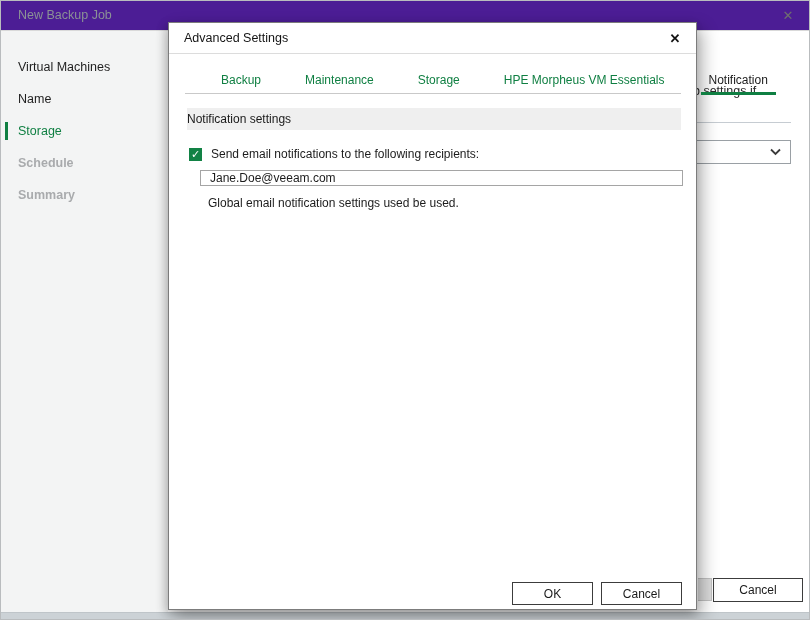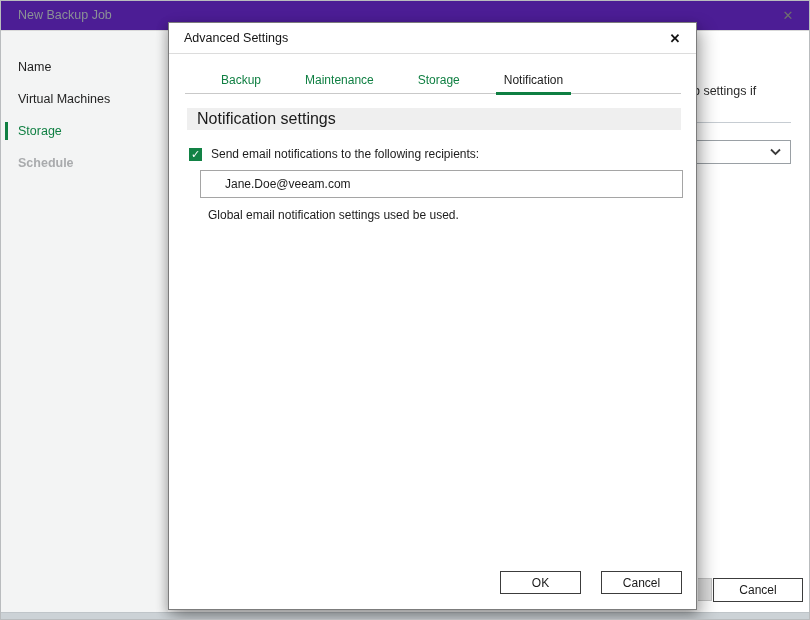--- a/index.html
+++ b/index.html
@@ -50,52 +50,53 @@
   .m-header .m-title { position:absolute; left:15px; top:0; line-height:31px; color:#141414; font-size:12.5px; }
   .m-close { position:absolute; right:10px; top:5px; width:22px; height:22px; line-height:22px; text-align:center;
              color:#111; font-weight:bold; font-size:13px; cursor:default; }
 
   .m-tabs { display:flex; margin:19px 15px 0 16px; border-bottom:1px solid #c9c9c9; }
   .m-tab { padding:0 8px 6px 8px; font-size:12px; color:#0f7f42; position:relative; white-space:nowrap; cursor:default;margin-left:28px; }
   .m-tab.active { color:#1c1c1c; }
   .m-tab.active::after { content:""; position:absolute; left:0; right:0; bottom:-2px; height:3px; background:#0f7f42; }
 
   .m-section { margin:14px 15px 0 18px; height:22px; line-height:22px; background:#efefef;
-               padding-left:10px; color:#1a1a1a; font-size:16px; }
+               color:#1a1a1a; font-size:12px; }
 
   .m-checkrow { display:flex; align-items:center; margin:17px 15px 0 20px; }
   .checkbox { width:13px; height:13px; background:#128245; color:#fff; font-size:11px; line-height:13px;
               text-align:center; flex:0 0 13px; }
   .m-checkrow label { margin-left:9px; font-size:12px; color:#1c1c1c; }
 
-  .m-input { display:block; margin:9px 15px 0 31px; width:483px; height:28px; border:1px solid #a5a5a5;
-             padding:0 24px; font-family:"Liberation Sans",sans-serif; font-size:12px; color:#1c1c1c; }
+  .m-input { display:block; margin:9px 15px 0 31px; width:483px; height:16px; border:1px solid #a5a5a5;
+             padding:0 9px; font-family:"Liberation Sans",sans-serif; font-size:12px; color:#1c1c1c; }
   .m-note { margin:10px 0 0 39px; font-size:12px; color:#1c1c1c; }
 
-  .m-footer { position:absolute; right:14px; bottom:15px; display:flex; gap:20px;justify-content:center; }
+  .m-footer { position:absolute; right:14px; bottom:4px; display:flex; gap:8px;justify-content:center; }
   .m-footer .btn { width:81px; height:23px; }
 </style>
 </head>
 <body>
 
 <div class="top-strip"></div>
 
 <div class="titlebar">
   <span class="title">New Backup Job</span>
 </div>
 <div class="win-close">
   <span>✕</span>
 </div>
 
 <div class="sidebar">
   <ul>
+    <li><span>Virtual Machines</span></li>
     <li><span>Name</span></li>
-    <li><span>Virtual Machines</span></li>
     <li class="current"><span>Storage</span></li>
     <li class="future"><span>Schedule</span></li>
+    <li class="future"><span>Summary</span></li>
   </ul>
 </div>
 
 <span class="bg-frag">ob settings if</span>
 <div class="bg-divider"></div>
 <div class="bg-dropdown">
   <svg class="chev" width="11" height="8" viewBox="0 0 11 8">
     <polyline points="1,1.5 5.5,6 10,1.5" fill="none" stroke="#3a3a3a" stroke-width="1.8"></polyline>
   </svg>
 </div>
@@ -109,20 +110,21 @@
     <span class="m-title">Advanced Settings</span>
     <div class="m-close">
       <span>✕</span>
     </div>
   </div>
 
   <div class="m-tabs">
     <div class="m-tab">Backup</div>
     <div class="m-tab">Maintenance</div>
     <div class="m-tab">Storage</div>
+    <div class="m-tab">HPE Morpheus VM Essentials</div>
     <div class="m-tab active">Notification</div>
   </div>
 
   <div class="m-section">Notification settings</div>
 
   <div class="m-checkrow">
     <span class="checkbox">
       <span>✓</span>
     </span>
     <label>Send email notifications to the following recipients:</label>

